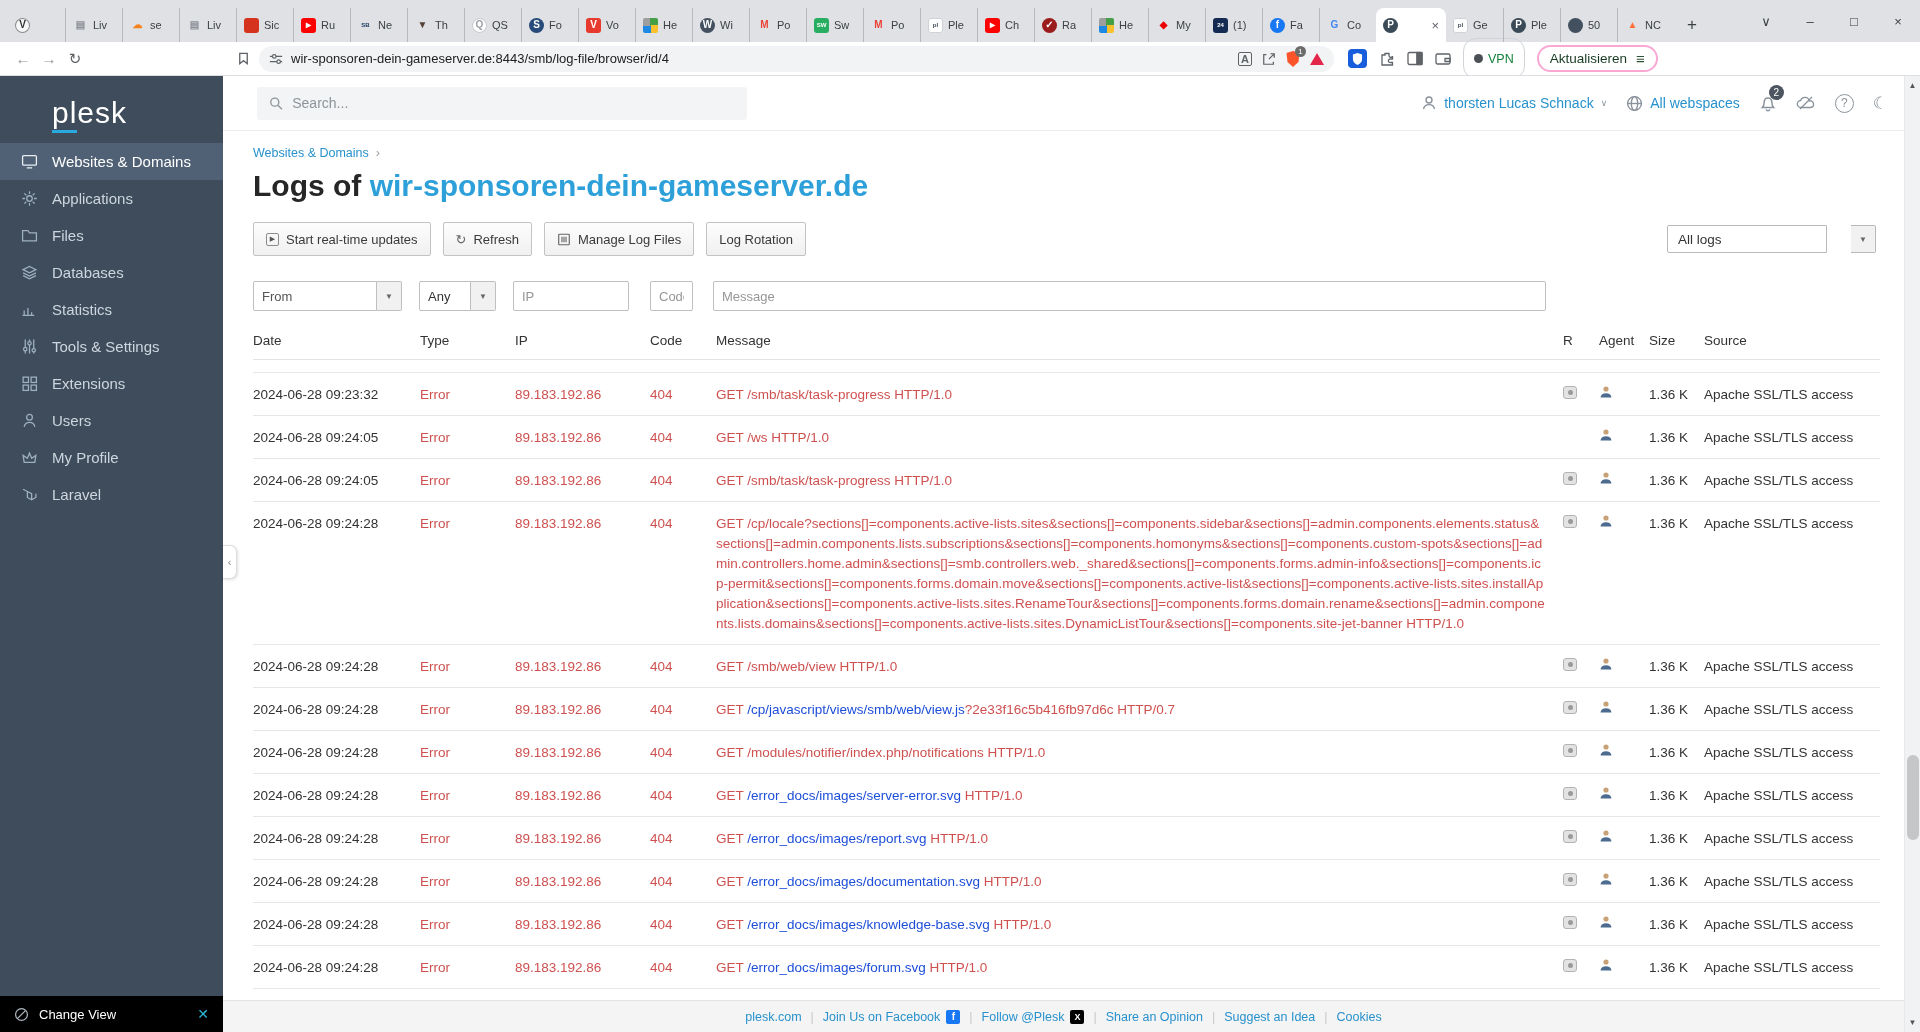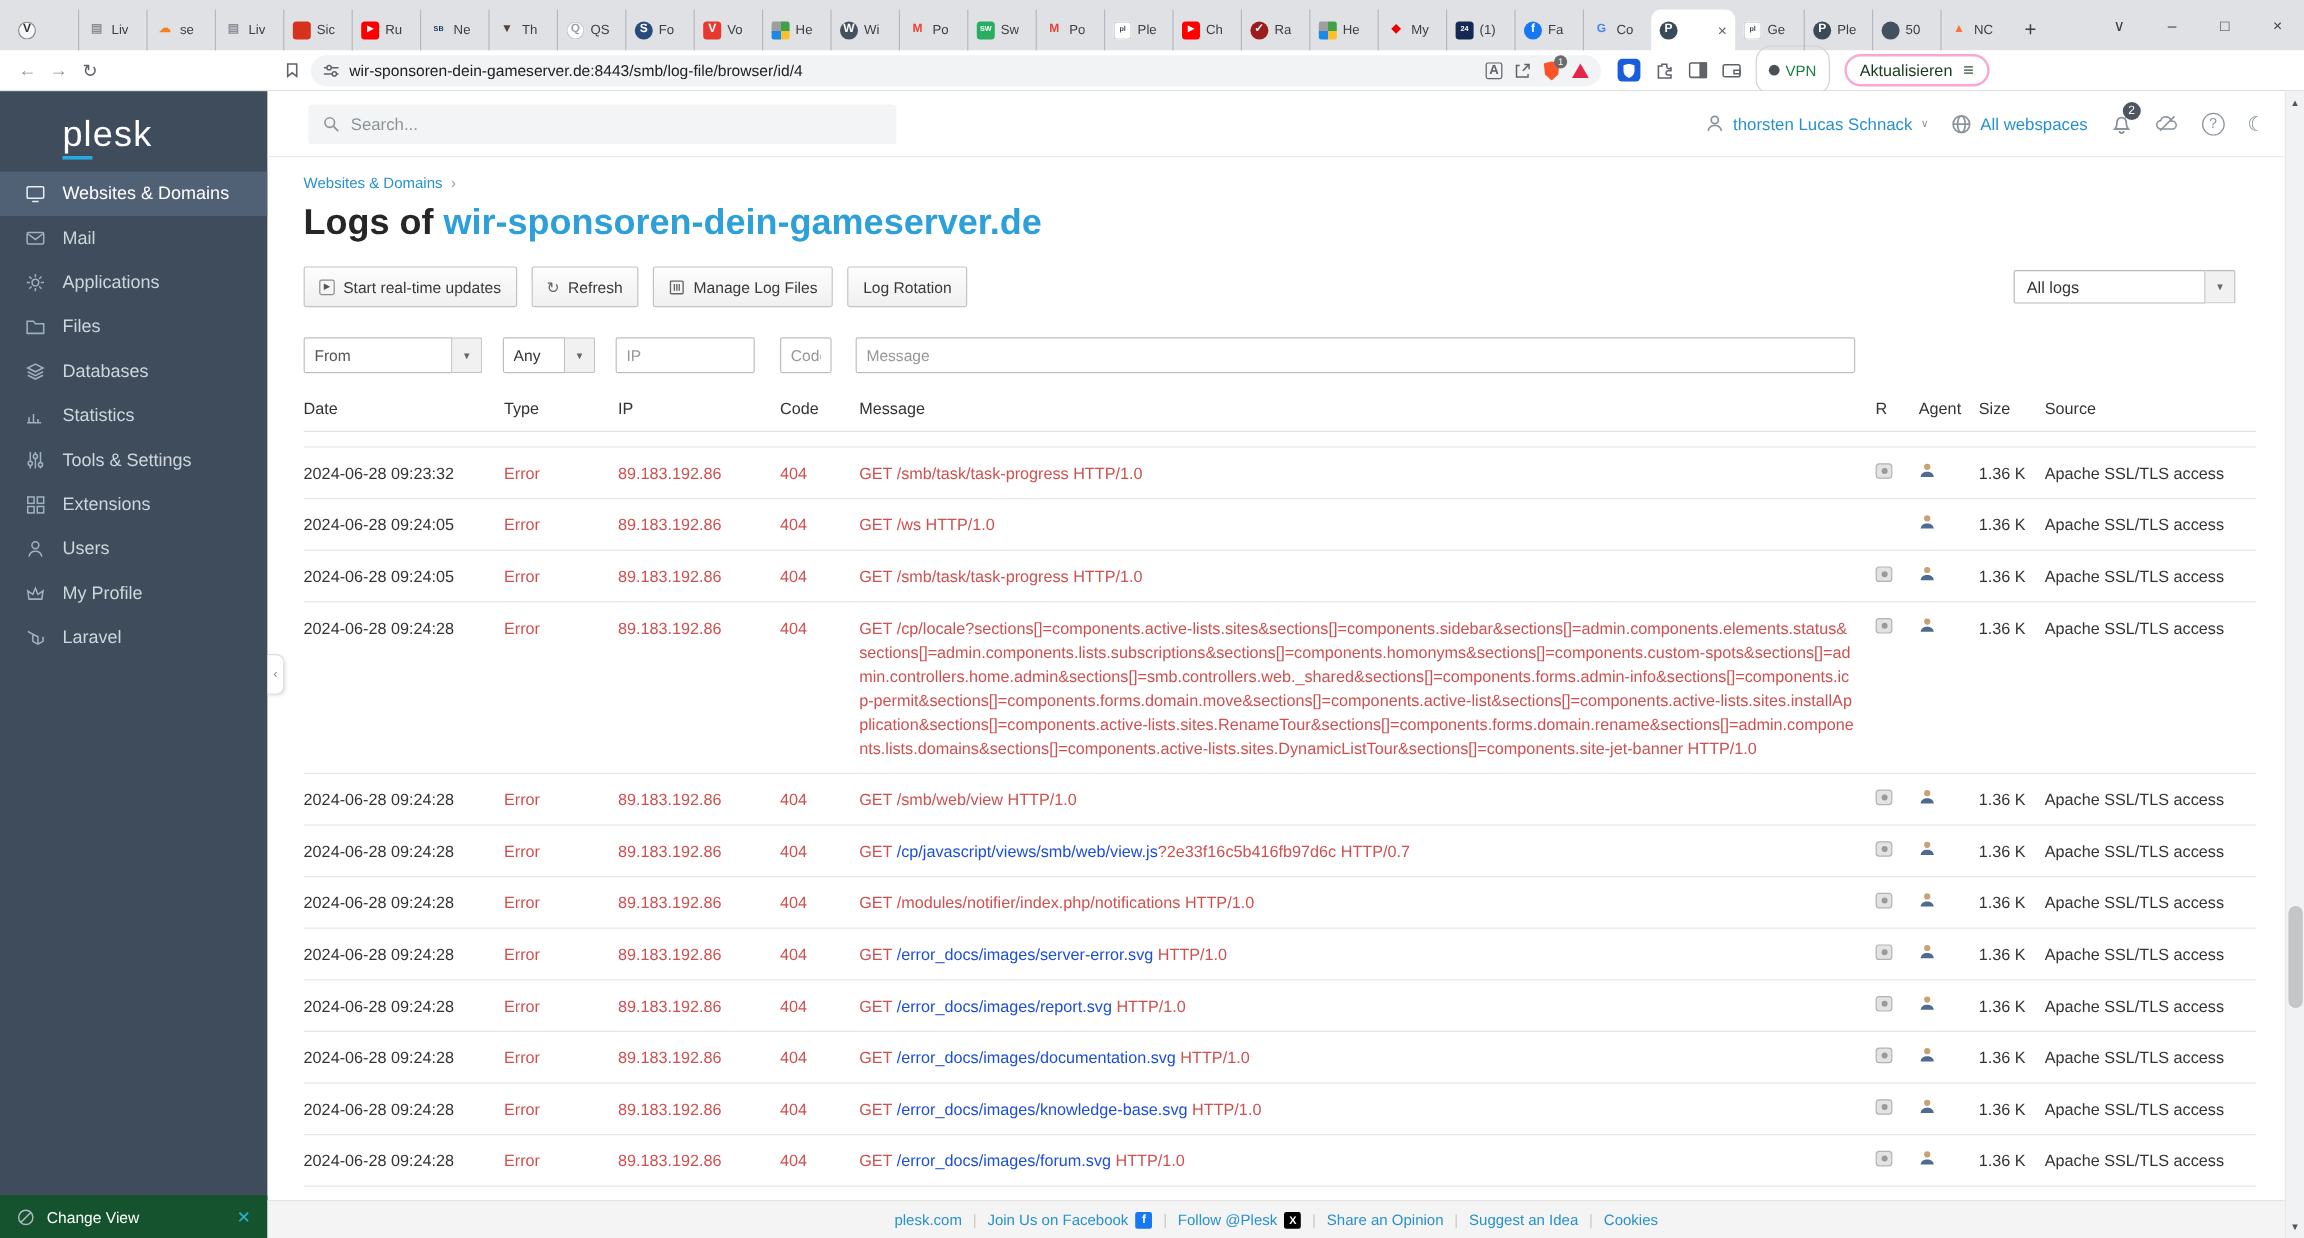--- a/index.html
+++ b/index.html
@@ -45,21 +45,21 @@
   
   .sidebar{width:223px;background:#3e4c5b;color:#cdd6de;position:relative;flex:none;}
   .logo{padding:20px 0 0 52px;height:67px;}
   .logo span{font-size:30px;font-weight:400;color:#fff;letter-spacing:1px;}
   .logo .ul{border-bottom:3px solid #28aade;padding-bottom:1px;}
   .snav{list-style:none;}
   .sitem{height:37px;display:flex;align-items:center;gap:14px;padding-left:21px;font-size:15px;cursor:pointer;}
   .sitem svg{stroke:#9fb0bf;}
   .sitem.active{background:#50617526;background:#506175;color:#fff;}
   .sitem.active svg{stroke:#e8eef3;}
-  .changeview{position:absolute;bottom:0;left:0;width:100%;height:36px;background:#14532d;display:flex;align-items:center;gap:10px;padding:0 14px;font-size:13px;color:#fff;}
+  .changeview{position:absolute;bottom:0;left:0;width:100%;height:36px;background:#000000;display:flex;align-items:center;gap:10px;padding:0 14px;font-size:13px;color:#fff;}
   .cv-close{margin-left:auto;color:#29b7d8;font-size:14px;cursor:pointer;}
   .collapse{position:absolute;left:223px;top:469px;width:14px;height:34px;background:#fff;border:1px solid #ddd;border-left:none;border-radius:0 7px 7px 0;display:flex;align-items:center;justify-content:center;color:#8b8b8b;font-size:11px;box-shadow:1px 1px 3px rgba(0,0,0,.12);z-index:5;cursor:pointer;}
   
   .content{flex:1;position:relative;background:#fff;}
   .topbar{height:55px;border-bottom:1px solid #ececec;display:flex;align-items:center;position:relative;}
   .search{margin-left:34px;width:490px;height:33px;background:#f3f4f5;border-radius:3px;display:flex;align-items:center;gap:9px;padding:0 12px;}
   .search input{border:none;background:none;outline:none;font-size:14px;color:#333;width:100%;font-family:inherit;}
   .search input::placeholder{color:#8d9499;}
   .account{position:absolute;right:16px;top:0;height:100%;display:flex;align-items:center;gap:19px;}
   .acct-user,.acct-ws{display:flex;align-items:center;gap:7px;font-size:14px;color:#2791cd;cursor:pointer;}
@@ -70,21 +70,21 @@
   .moon{font-size:17px;color:#8a939c;cursor:pointer;}
   .main{padding:15px 0 0 30px;}
   .crumbs{font-size:12.5px;color:#2791cd;display:flex;gap:7px;align-items:center;cursor:pointer;}
   .crumbs .chev{color:#9b9b9b;}
   h1{font-size:30px;font-weight:700;color:#262626;margin-top:9px;}
   h1 .dom{color:#2da0d9;cursor:pointer;}
   .actions{margin-top:19px;display:flex;gap:12px;align-items:center;position:relative;width:1627px;}
   .btn{height:27px;border:1px solid #c3c3c3;border-radius:2px;background:linear-gradient(#fdfdfd,#f0f0f0);display:flex;align-items:center;gap:7px;padding:16px 12px;font-size:13px;color:#3a3a3a;cursor:pointer;}
   .icon-box{width:13px;height:13px;border:1px solid #8c8c8c;border-radius:2px;font-size:7px;color:#555;display:flex;align-items:center;justify-content:center;}
   .refr{font-size:13px;color:#666;}
-  .alllogs{position:absolute;right:17px;display:flex;cursor:pointer;}
+  .alllogs{position:absolute;right:4px;display:flex;cursor:pointer;gap:24px;}
   .alllogs .val{width:160px;height:28px;border:1px solid #b9b9b9;border-radius:2px 0 0 2px;background:#fff;font-size:13.5px;color:#333;display:flex;align-items:center;padding:0 10px;}
   .alllogs .cbtn{width:25px;height:28px;border:1px solid #b9b9b9;border-left:none;border-radius:0 2px 2px 0;background:#f1f1f1;display:flex;align-items:center;justify-content:center;font-size:8px;color:#666;}
   .filters{margin-top:25px;display:flex;width:1627px;}
   .fin{height:30px;border:1px solid #bfbfbf;border-radius:2px 0 0 2px;font-size:13px;padding:0 8px;color:#555;outline:none;font-family:inherit;}
   .fin.solo{border-radius:2px;}
   .fin::placeholder{color:#979797;}
   .fcaret{width:25px;height:30px;border:1px solid #bfbfbf;border-left:none;border-radius:0 2px 2px 0;background:#f1f1f1;display:flex;align-items:center;justify-content:center;font-size:8px;color:#666;cursor:pointer;}
   
   .table{width:1627px;margin-top:20px;font-size:13.5px;}
   .thead,.lrow{display:grid;grid-template-columns:167px 95px 135px 66px 1fr 36px 50px 55px 176px;align-items:start;}
@@ -326,29 +326,20 @@
             <svg width="17" height="17" viewBox="0 0 16 16" fill="none" stroke-width="1.2">
               <rect x="1.5" y="2.5" width="13" height="9" rx="1"></rect>
               <path d="M5.5 14h5"></path>
             </svg>
           </span>
           <span>Websites &amp; Domains</span>
         </li>
         <li class="sitem">
           <span>
             <svg width="17" height="17" viewBox="0 0 16 16" fill="none" stroke-width="1.2">
-              <rect x="1.5" y="3.5" width="13" height="9" rx="1"></rect>
-              <path d="M2 4.5l6 4.5 6-4.5"></path>
-            </svg>
-          </span>
-          <span>Mail</span>
-        </li>
-        <li class="sitem">
-          <span>
-            <svg width="17" height="17" viewBox="0 0 16 16" fill="none" stroke-width="1.2">
               <circle cx="8" cy="8" r="2.6"></circle>
               <path d="M8 1.2v2.6M8 12.2v2.6M1.2 8h2.6M12.2 8h2.6M3.2 3.2l1.8 1.8M11 11l1.8 1.8M12.8 3.2L11 5M5 11l-1.8 1.8"></path>
             </svg>
           </span>
           <span>Applications</span>
         </li>
         <li class="sitem">
           <span>
             <svg width="17" height="17" viewBox="0 0 16 16" fill="none" stroke-width="1.2">
               <path d="M1.5 3.5h5l1.5 2h6.5v7.5h-13z"></path>

